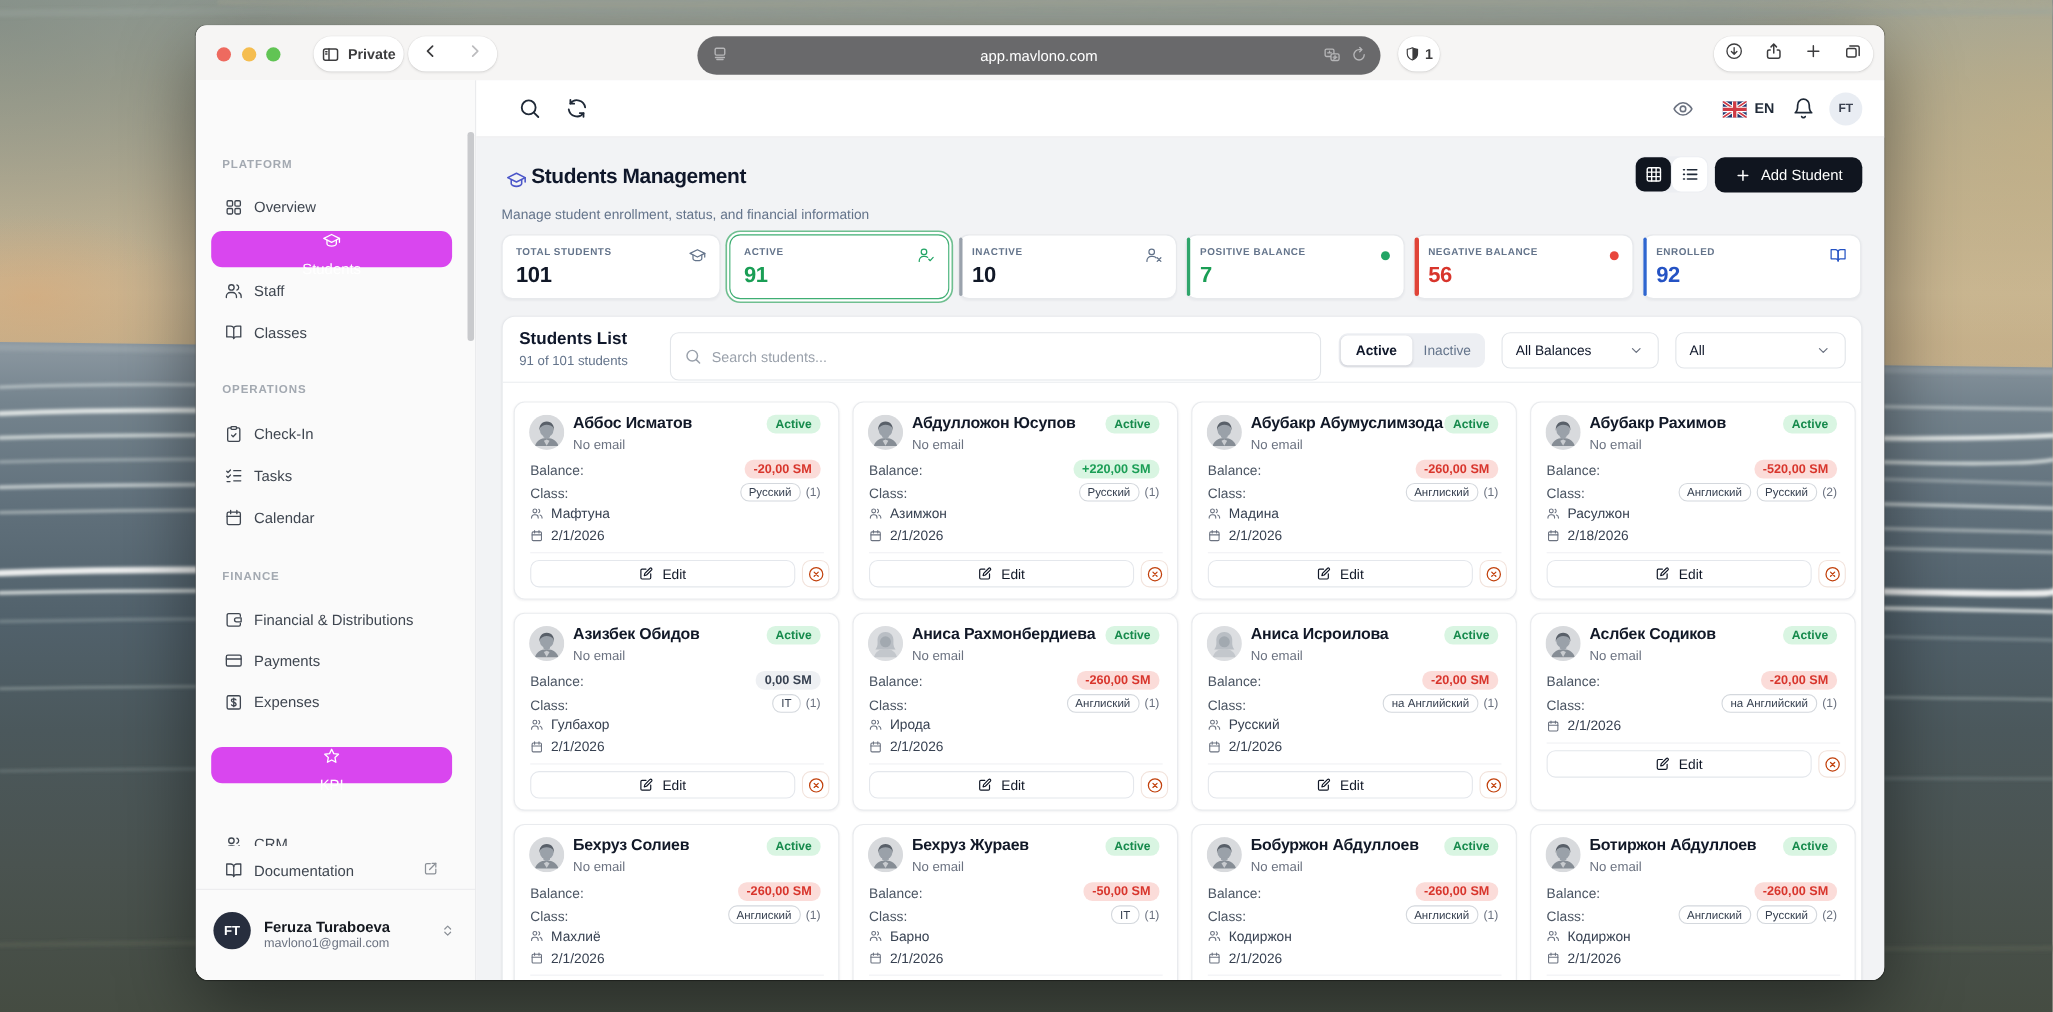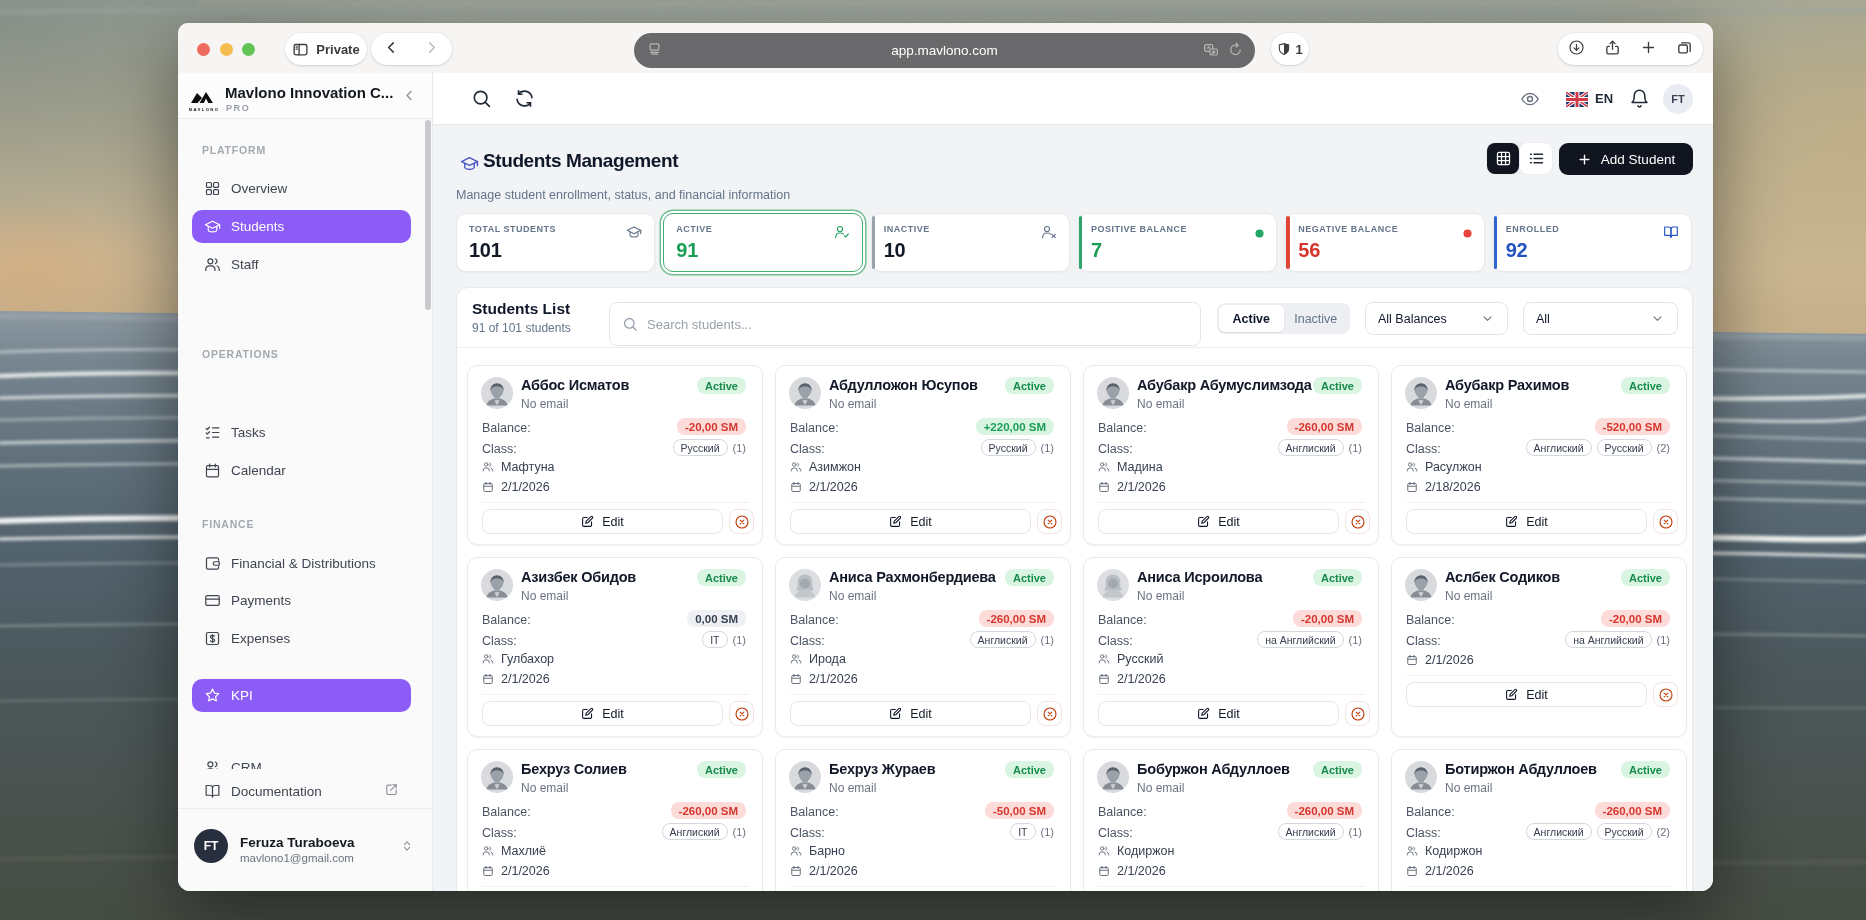--- a/index.html
+++ b/index.html
@@ -15,21 +15,21 @@
 .win { position:absolute; left:178px; top:23px; width:1535px; height:868px; border-radius:10px 10px 12px 12px; background:#fff; box-shadow:0 22px 70px rgba(0,0,0,.45), 0 0 1px rgba(0,0,0,.4); overflow:hidden; }
 .tbar { position:absolute; left:0; top:0; right:0; height:50px; background:#f6f5f4; }
 .tl { position:absolute; top:19.5px; width:13px; height:13px; border-radius:50%; }
 .pillw { position:absolute; top:10px; height:32px; background:#fff; border-radius:16px; box-shadow:0 0 0 .5px rgba(0,0,0,.05),0 1px 2.5px rgba(0,0,0,.12); display:flex; align-items:center; justify-content:center; }
 .urlbar { position:absolute; left:456px; top:9.5px; width:621px; height:35px; border-radius:17.5px; background:#69696b; display:flex; align-items:center; justify-content:center; color:#fff; font-size:13.5px; }
 .app { position:absolute; left:0; top:50px; right:0; bottom:0; display:flex; }
 .sb { position:relative; width:255px; background:#fafafa; border-right:1px solid #e7e8ea; flex:none; }
 .sbhead { position:absolute; left:0; top:0; right:0; height:46px; background:#fcfcfc; border-bottom:1px solid #ececee; }
 .nsec { position:absolute; left:24px; font-size:10.5px; font-weight:700; letter-spacing:.8px; color:#a3a9b1; text-transform:uppercase; }
 .nitem { position:absolute; left:14px; width:219px; height:33px; border-radius:10px; display:flex; align-items:center; gap:10px; padding:0 12px; font-size:13.5px; color:#3f4650; }
-.nitem.active { background:#8b5cf6; color:#fff; font-weight:500; }
+.nitem.active { background:#d946ef; color:#fff; font-weight:500;flex-direction:column; }
 .nitem svg { flex:none; }
 .main { position:relative; flex:1; background:#f2f3f5; }
 .topb { position:absolute; left:0; top:0; right:0; height:52px; background:#fff; border-bottom:1px solid #e9eaec; }
 .cont { position:absolute; left:0; top:52px; right:0; bottom:0; }
 .h1 { position:absolute; left:50px; top:25px; font-size:19px; letter-spacing:-.4px; font-weight:700; color:#0f172a; }
 .sub { position:absolute; left:23px; top:63px; font-size:12.5px; color:#64748b; }
 .statrow { position:absolute; left:23px; top:88px; width:1236px; display:flex; gap:8px; }
 .stat { position:relative; flex:1; height:59px; background:#fff; border:1px solid #e7e9ec; border-radius:10px; padding:10px 12px; box-shadow:0 1px 2px rgba(16,24,40,.04); }
 .stat.sact { border:1.5px solid #3fae73; box-shadow:0 0 0 2px #fff, 0 0 0 3.5px #6fbf90; }
 .stat.sgray::before, .stat.sgreen::before, .stat.sred::before, .stat.sblue::before, .stat.samber::before { content:""; position:absolute; left:0; top:2px; bottom:2px; width:3.5px; border-radius:3px; }
@@ -179,32 +179,20 @@
             <path d="M12 5v14M5 12h14"></path>
           </svg></span>
     <span style="width:36px;text-align:center"><svg width="17" height="17" viewBox="0 0 24 24" fill="none" stroke="#3c3c3e" stroke-width="1.9" stroke-linecap="round" stroke-linejoin="round" style="">
             <path d="M8 5.5h10a2 2 0 0 1 2 2v10"></path>
             <rect x="4" y="8.5" width="12" height="11" rx="2" fill="#fff"></rect>
           </svg></span>
   </div>
  </div>
  <div class="app">
   <div class="sb">
-   <div class="sbhead">
-     <svg width="30" height="26" viewBox="0 0 30 26" style="position:absolute;left:11px;top:13px">
-       <path d="M2 17 8 7l5 5-4.5 5z" fill="#0c0d0e"></path>
-            <path d="M10.5 17 17 6l7 11-4.7.1L17 12.5 14.8 17z" fill="#0c0d0e"></path>
-       <text x="15" y="24.5" font-size="4.2" font-weight="700" letter-spacing="1.4" text-anchor="middle" fill="#0c0d0e" font-family="Liberation Sans">MAVLONO</text>
-     </svg>
-     <div style="position:absolute;left:47px;top:11px;font-size:15px;font-weight:700;color:#14181f;white-space:nowrap">Mavlono Innovation C...</div>
-     <div style="position:absolute;left:48px;top:30px;font-size:9px;font-weight:600;letter-spacing:1.6px;color:#9aa0a6">PRO</div>
-     <div style="position:absolute;left:224px;top:15px"><svg width="15" height="15" viewBox="0 0 24 24" fill="none" stroke="#8b9097" stroke-width="2" stroke-linecap="round" stroke-linejoin="round" style="">
-              <path d="M14.5 5.5 8 12l6.5 6.5"></path>
-            </svg></div>
-   </div>
    <div class="nsec" style="top:71px">Platform</div>
         <div class="nitem" style="top:98.5px">
           <svg width="17" height="17" viewBox="0 0 24 24" fill="none" stroke="#3f4650" stroke-width="1.7" stroke-linecap="round" stroke-linejoin="round" style="">
             <rect x="3.5" y="3.5" width="7" height="7" rx="1.5"></rect>
             <rect x="13.5" y="3.5" width="7" height="7" rx="1.5"></rect>
             <rect x="3.5" y="13.5" width="7" height="7" rx="1.5"></rect>
             <rect x="13.5" y="13.5" width="7" height="7" rx="1.5"></rect>
           </svg>
           <span>Overview</span>
         </div>
@@ -218,21 +206,36 @@
         </div>
         <div class="nitem" style="top:174.5px">
           <svg width="17" height="17" viewBox="0 0 24 24" fill="none" stroke="#3f4650" stroke-width="1.7" stroke-linecap="round" stroke-linejoin="round" style="">
             <circle cx="9" cy="7.5" r="3.5"></circle>
             <path d="M2.5 20.5v-1.5a5 5 0 0 1 5-5h3a5 5 0 0 1 5 5v1.5"></path>
             <path d="M16 4.2a3.5 3.5 0 0 1 0 6.6"></path>
             <path d="M18.5 14.2a5 5 0 0 1 3 4.8v1.5"></path>
           </svg>
           <span>Staff</span>
         </div>
+        <div class="nitem" style="top:212.5px">
+          <svg width="17" height="17" viewBox="0 0 24 24" fill="none" stroke="#3f4650" stroke-width="1.7" stroke-linecap="round" stroke-linejoin="round" style="">
+            <path d="M12 6.5c0-1.7-1.8-3-4-3H3v13.8h5.5c1.9 0 3.5 1 3.5 2.2 0-1.2 1.6-2.2 3.5-2.2H21V3.5h-5c-2.2 0-4 1.3-4 3z"></path>
+            <path d="M12 6.5v13"></path>
+          </svg>
+          <span>Classes</span>
+        </div>
         <div class="nsec" style="top:275px">Operations</div>
+        <div class="nitem" style="top:304.5px">
+          <svg width="17" height="17" viewBox="0 0 24 24" fill="none" stroke="#3f4650" stroke-width="1.7" stroke-linecap="round" stroke-linejoin="round" style="">
+            <rect x="8.5" y="2.5" width="7" height="3.6" rx="1"></rect>
+            <path d="M15.5 4.3H18a1.8 1.8 0 0 1 1.8 1.8v13.6a1.8 1.8 0 0 1-1.8 1.8H6a1.8 1.8 0 0 1-1.8-1.8V6.1A1.8 1.8 0 0 1 6 4.3h2.5"></path>
+            <path d="m9.2 13.5 2 2 3.6-3.8"></path>
+          </svg>
+          <span>Check-In</span>
+        </div>
         <div class="nitem" style="top:342.5px">
           <svg width="17" height="17" viewBox="0 0 24 24" fill="none" stroke="#3f4650" stroke-width="1.7" stroke-linecap="round" stroke-linejoin="round" style="">
             <path d="m3 6.2 1.6 1.6L7.8 4.6"></path>
             <path d="m3 12.6 1.6 1.6 3.2-3.2"></path>
             <path d="M3.4 19.5h3.8"></path>
             <path d="M12 5.5h9M12 12h9M12 18.5h9"></path>
           </svg>
           <span>Tasks</span>
         </div>
         <div class="nitem" style="top:380.5px">

